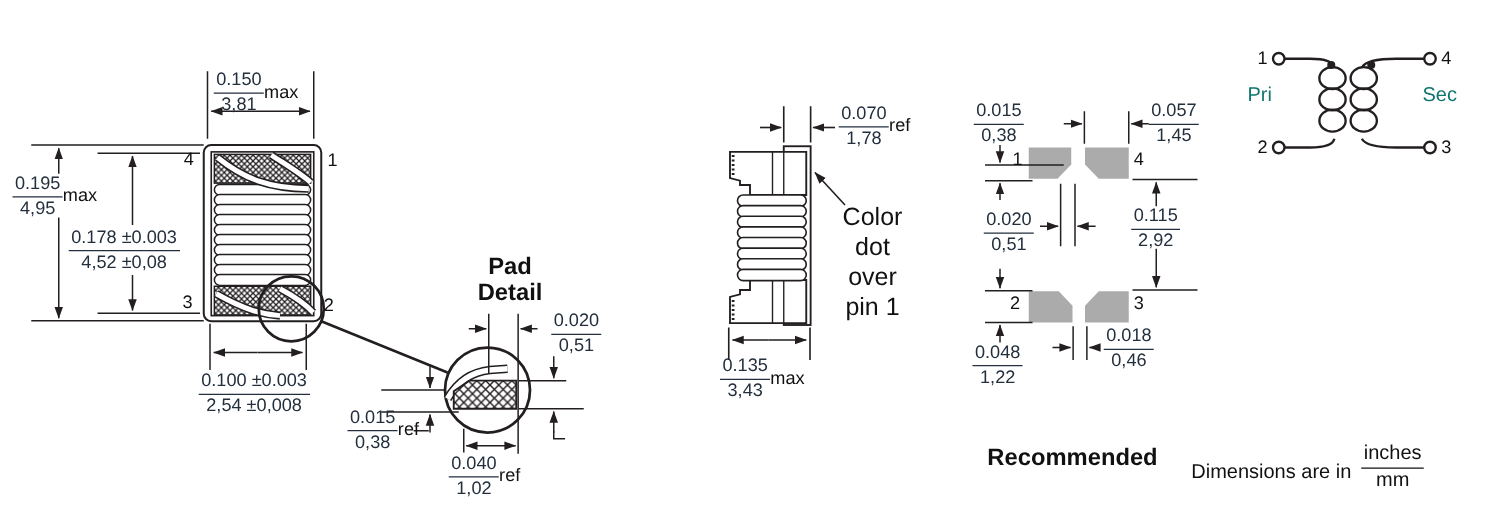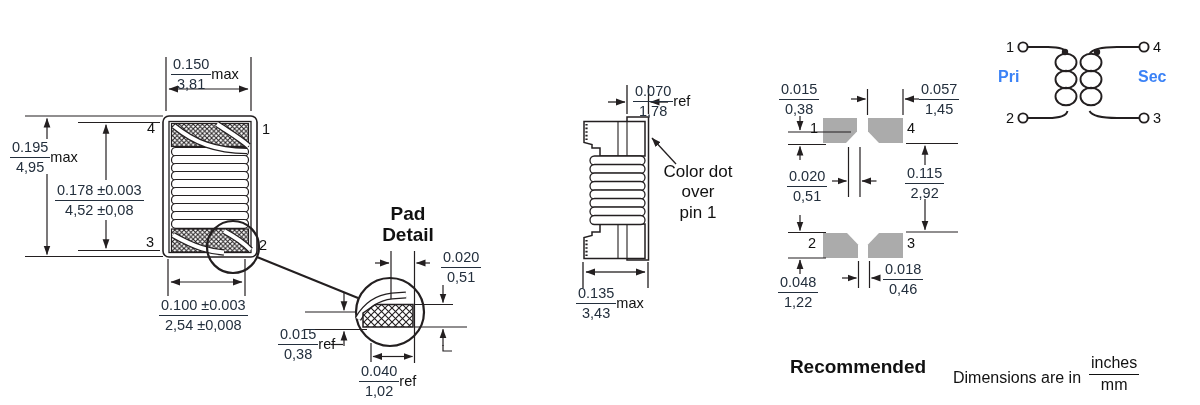--- a/index.html
+++ b/index.html
@@ -9,22 +9,22 @@
   .canvas > svg { position:absolute; left:0; top:0; }
   .title { position:absolute; font-weight:bold; font-size:19px; color:#111;
            text-align:center; line-height:1.1; white-space:nowrap; }
   .dim { position:absolute; display:flex; align-items:center; gap:0;
          font-size:14.5px; color:#232f3d; line-height:1.05; white-space:nowrap; }
   .fr { display:inline-flex; flex-direction:column; align-items:center; }
   .ft { padding:0 2px 2px; border-bottom:1.6px solid #232f3d; }
   .fb { padding-top:2px; }
   .sfx { color:#111; }
   .pin { position:absolute; font-size:14.5px; color:#111; line-height:1; }
-  .callout { position:absolute; font-size:17px; color:#111; text-align:center; line-height:1.2; }
-  .wlabel { position:absolute; font-weight:bold; font-size:16px; color:#3b82f6; line-height:1; }
+  .callout { position:absolute; font-size:20px; color:#111; text-align:center; line-height:1.2; }
+  .wlabel { position:absolute; font-weight:normal; font-size:16px; color:#0f766e; line-height:1; }
   .footer-text { position:absolute; font-size:16px; color:#111; line-height:1; }
   .dim.units { font-size:16px; color:#111; }
   .dim.units .ft { border-bottom-color:#111; }
 </style>
 </head>
 <body>
 
 <div class="canvas">
 
   <svg width="1200" height="405" viewBox="0 0 1200 405">
@@ -248,21 +248,21 @@
     <span class="sfx">ref</span>
   </div>
   <div class="dim" style="left:359px; top:364px;">
     <span class="fr">
         <span class="ft">0.040</span>
         <span class="fb">1,02</span>
       </span>
     <span class="sfx">ref</span>
   </div>
 
-  <div class="dim" style="left:633px; top:84px;">
+  <div class="dim" style="left:671px; top:84px;">
     <span class="fr">
         <span class="ft">0.070</span>
         <span class="fb">1,78</span>
       </span>
     <span class="sfx">ref</span>
   </div>
   <div class="callout" style="left:660px; top:162px; width:76px;">
     <div>Color dot</div>
     <div>over</div>
     <div>pin 1</div>

